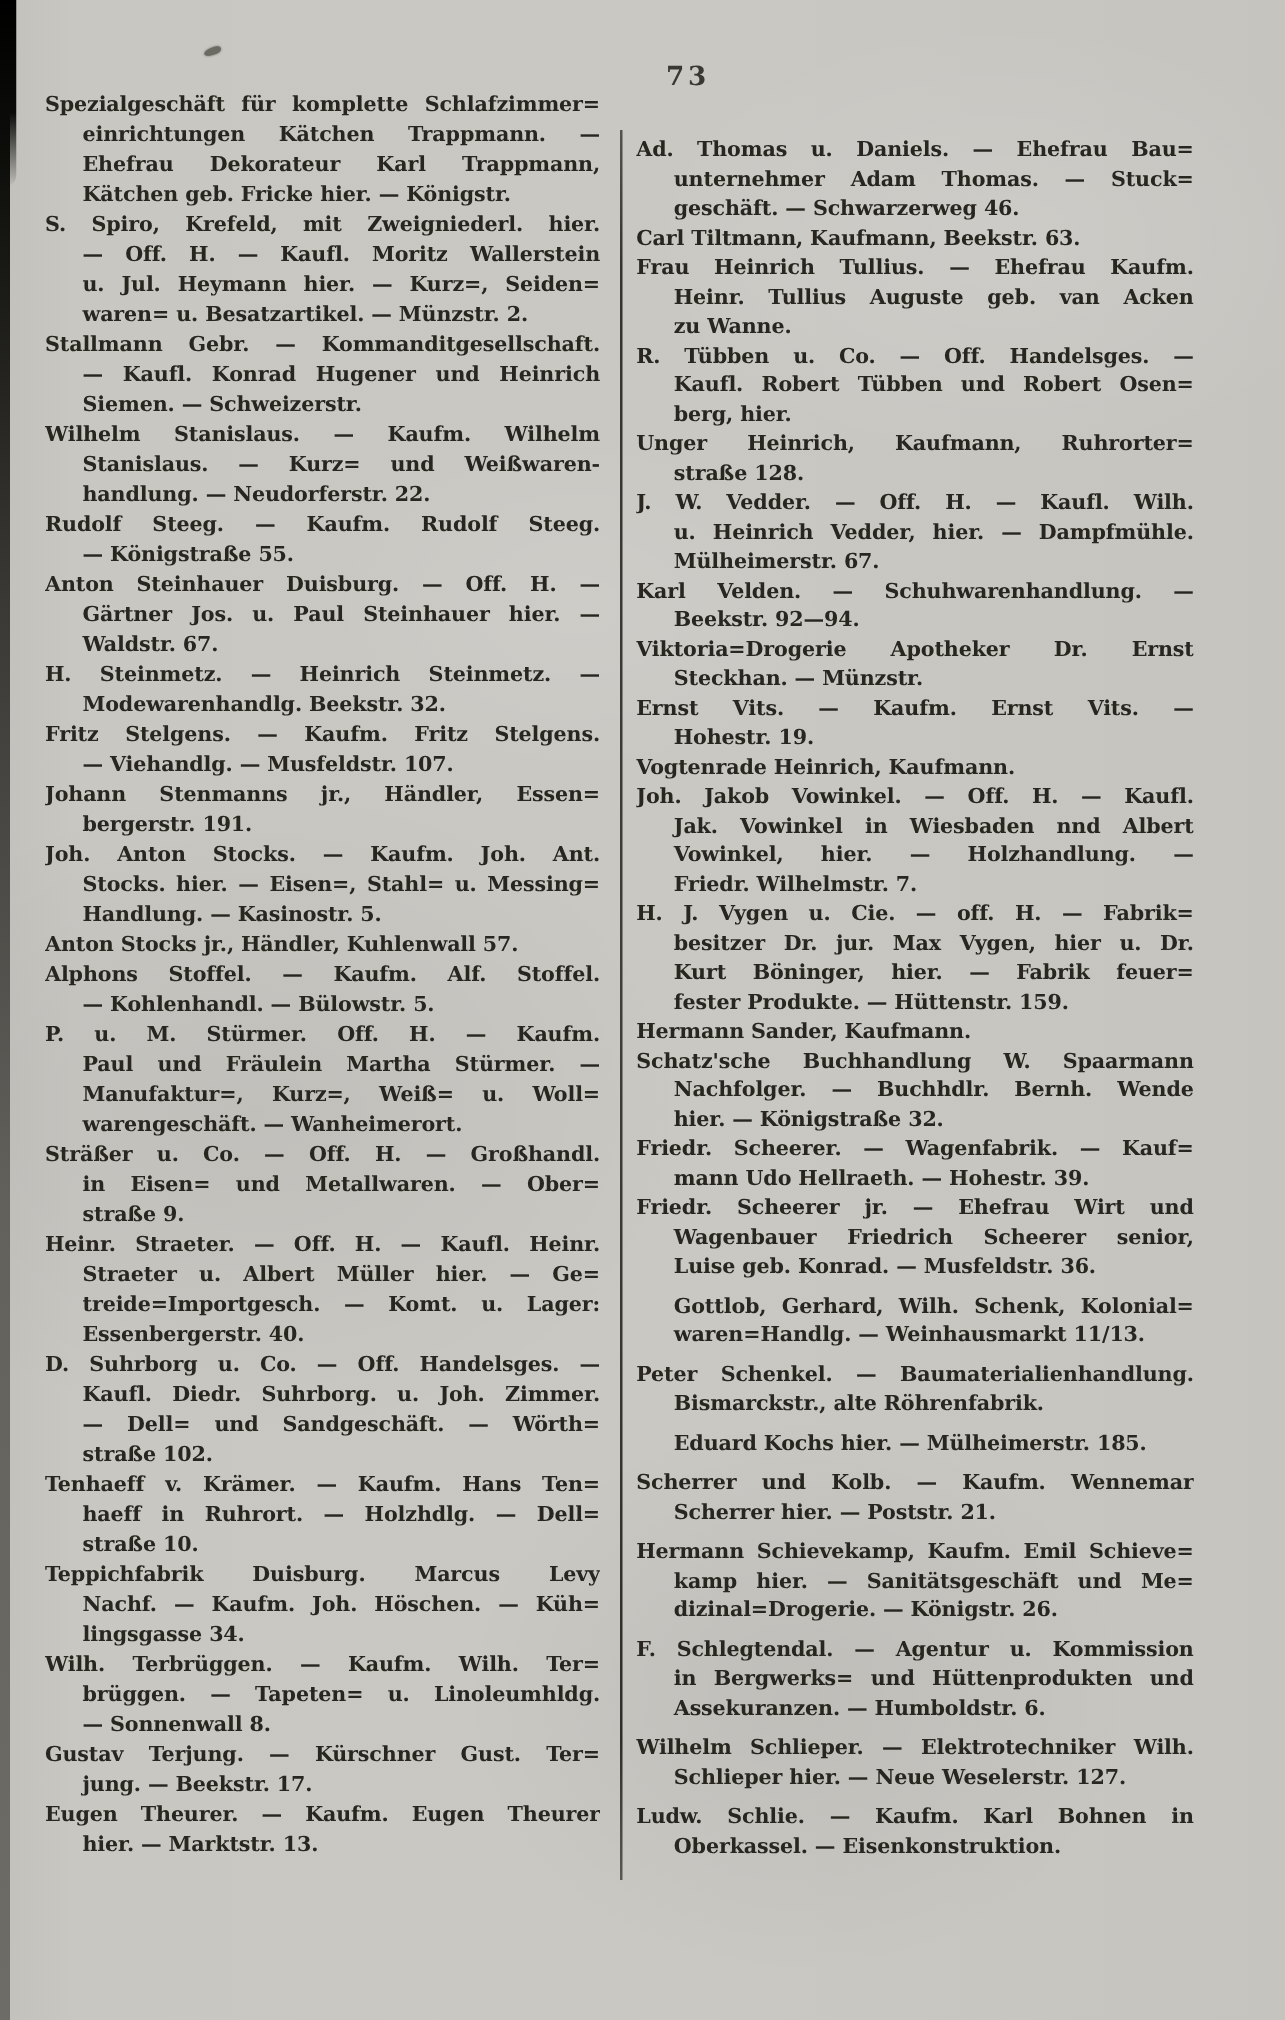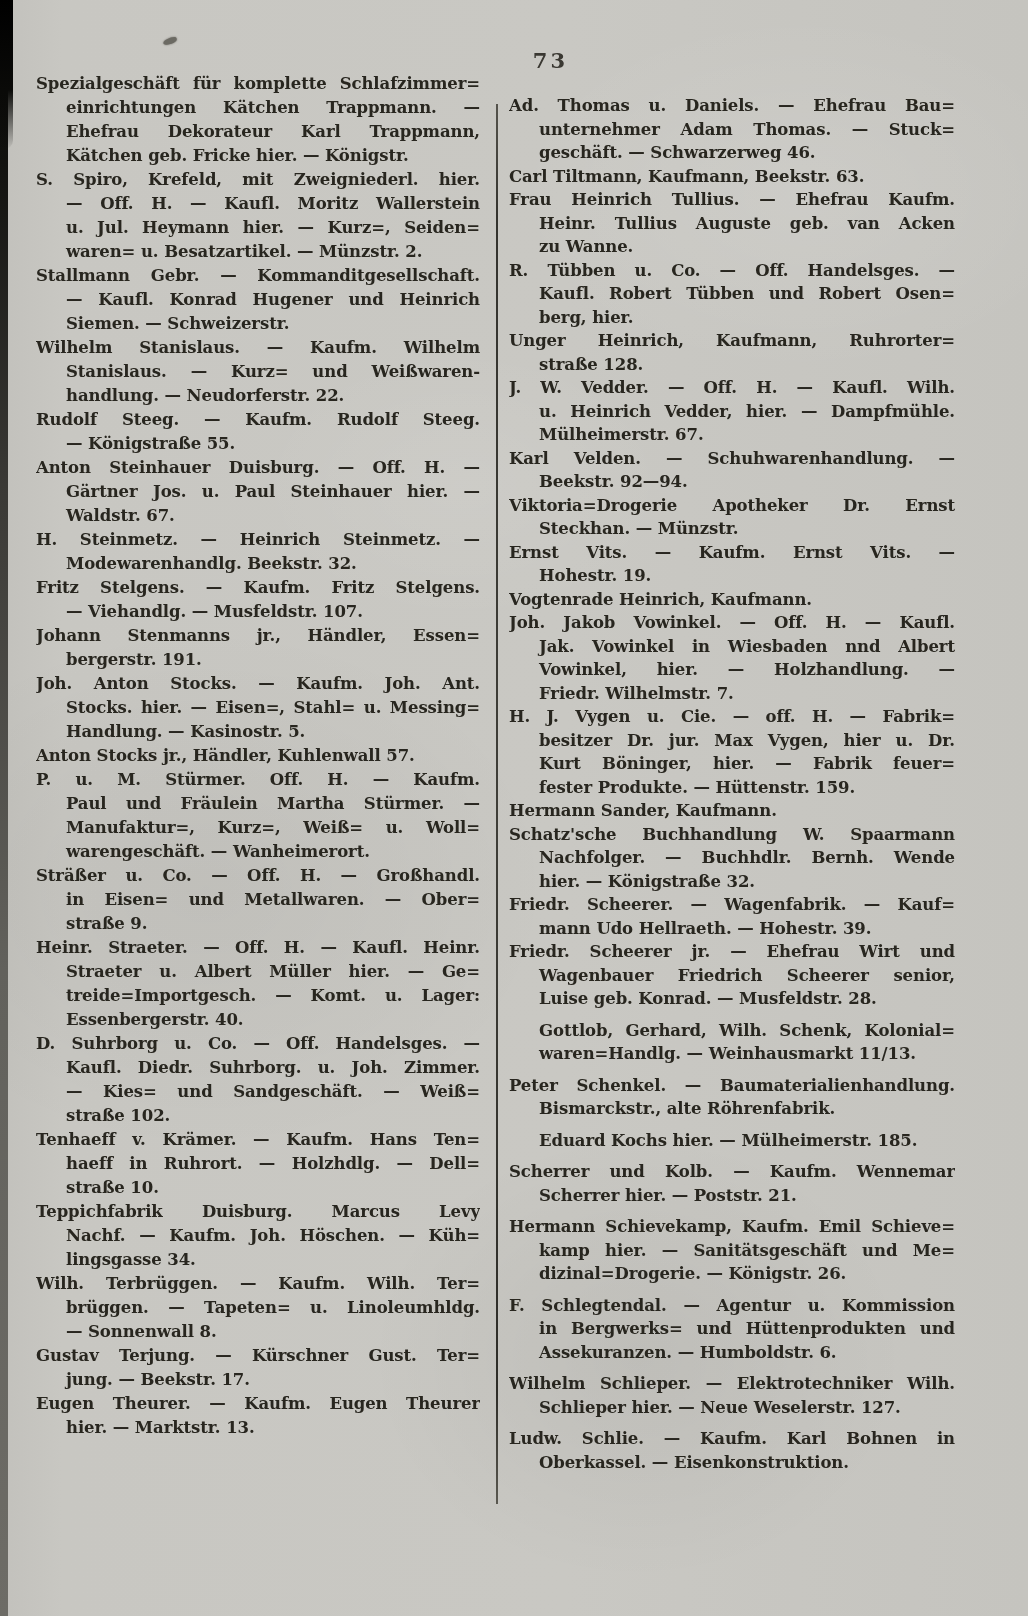--- a/index.html
+++ b/index.html
@@ -44,21 +44,21 @@
     position:absolute;left:496px;top:104px;width:2px;height:1400px;
     background:linear-gradient(180deg,#55534c 0%,#34332e 8%,#3f3e38 50%,#2e2d28 92%,#5a5850 100%);
   }
   .col{
     position:absolute;
     color:#28261f;
     font-size:16.5px;font-weight:bold;
     letter-spacing:-0.1px;
   }
   #col-left{left:36px;top:72px;width:444px;}
-  #col-right{left:509px;top:94px;width:446px;}
+  #col-right{left:509px;top:108px;width:446px;}
   #col-left .line{height:24px;line-height:24px;}
   #col-right .line{height:23.5px;line-height:23.5px;}
   .line{
     text-align:justify;
     text-align-last:justify;
     overflow:hidden;
     white-space:normal;
   }
   .line.cont{padding-left:30px;}
   .line.last{text-align-last:left;}
@@ -120,40 +120,44 @@
       </div>
       <div class="entry">
         <div class="line">Joh. Anton Stocks. — Kaufm. Joh. Ant.</div>
         <div class="line cont">Stocks. hier. — Eisen=, Stahl= u. Messing=</div>
         <div class="line cont last">Handlung. — Kasinostr. 5.</div>
       </div>
       <div class="entry">
         <div class="line last">Anton Stocks jr., Händler, Kuhlenwall 57.</div>
       </div>
       <div class="entry">
+        <div class="line">Alphons Stoffel. — Kaufm. Alf. Stoffel.</div>
+        <div class="line cont last">— Kohlenhandl. — Bülowstr. 5.</div>
+      </div>
+      <div class="entry">
         <div class="line">P. u. M. Stürmer. Off. H. — Kaufm.</div>
         <div class="line cont">Paul und Fräulein Martha Stürmer. —</div>
         <div class="line cont">Manufaktur=, Kurz=, Weiß= u. Woll=</div>
         <div class="line cont last">warengeschäft. — Wanheimerort.</div>
       </div>
       <div class="entry">
         <div class="line">Sträßer u. Co. — Off. H. — Großhandl.</div>
         <div class="line cont">in Eisen= und Metallwaren. — Ober=</div>
         <div class="line cont last">straße 9.</div>
       </div>
       <div class="entry">
         <div class="line">Heinr. Straeter. — Off. H. — Kaufl. Heinr.</div>
         <div class="line cont">Straeter u. Albert Müller hier. — Ge=</div>
         <div class="line cont">treide=Importgesch. — Komt. u. Lager:</div>
         <div class="line cont last">Essenbergerstr. 40.</div>
       </div>
       <div class="entry">
         <div class="line">D. Suhrborg u. Co. — Off. Handelsges. —</div>
         <div class="line cont">Kaufl. Diedr. Suhrborg. u. Joh. Zimmer.</div>
-        <div class="line cont">— Kies= und Sandgeschäft. — Weiß=</div>
+        <div class="line cont">— Dell= und Sandgeschäft. — Wörth=</div>
         <div class="line cont last">straße 102.</div>
       </div>
       <div class="entry">
         <div class="line">Tenhaeff v. Krämer. — Kaufm. Hans Ten=</div>
         <div class="line cont">haeff in Ruhrort. — Holzhdlg. — Dell=</div>
         <div class="line cont last">straße 10.</div>
       </div>
       <div class="entry">
         <div class="line">Teppichfabrik Duisburg. Marcus Levy</div>
         <div class="line cont">Nachf. — Kaufm. Joh. Höschen. — Küh=</div>
@@ -236,21 +240,21 @@
         <div class="line cont">Nachfolger. — Buchhdlr. Bernh. Wende</div>
         <div class="line cont last">hier. — Königstraße 32.</div>
       </div>
       <div class="entry">
         <div class="line">Friedr. Scheerer. — Wagenfabrik. — Kauf=</div>
         <div class="line cont last">mann Udo Hellraeth. — Hohestr. 39.</div>
       </div>
       <div class="entry">
         <div class="line">Friedr. Scheerer jr. — Ehefrau Wirt und</div>
         <div class="line cont">Wagenbauer Friedrich Scheerer senior,</div>
-        <div class="line cont last">Luise geb. Konrad. — Musfeldstr. 28.</div>
+        <div class="line cont last">Luise geb. Konrad. — Musfeldstr. 36.</div>
       </div>
       <div class="entry gap">
         <div class="line cont">Gottlob, Gerhard, Wilh. Schenk, Kolonial=</div>
         <div class="line cont last">waren=Handlg. — Weinhausmarkt 11/13.</div>
       </div>
       <div class="entry gap">
         <div class="line">Peter Schenkel. — Baumaterialienhandlung.</div>
         <div class="line cont last">Bismarckstr., alte Röhrenfabrik.</div>
       </div>
       <div class="entry gap">

